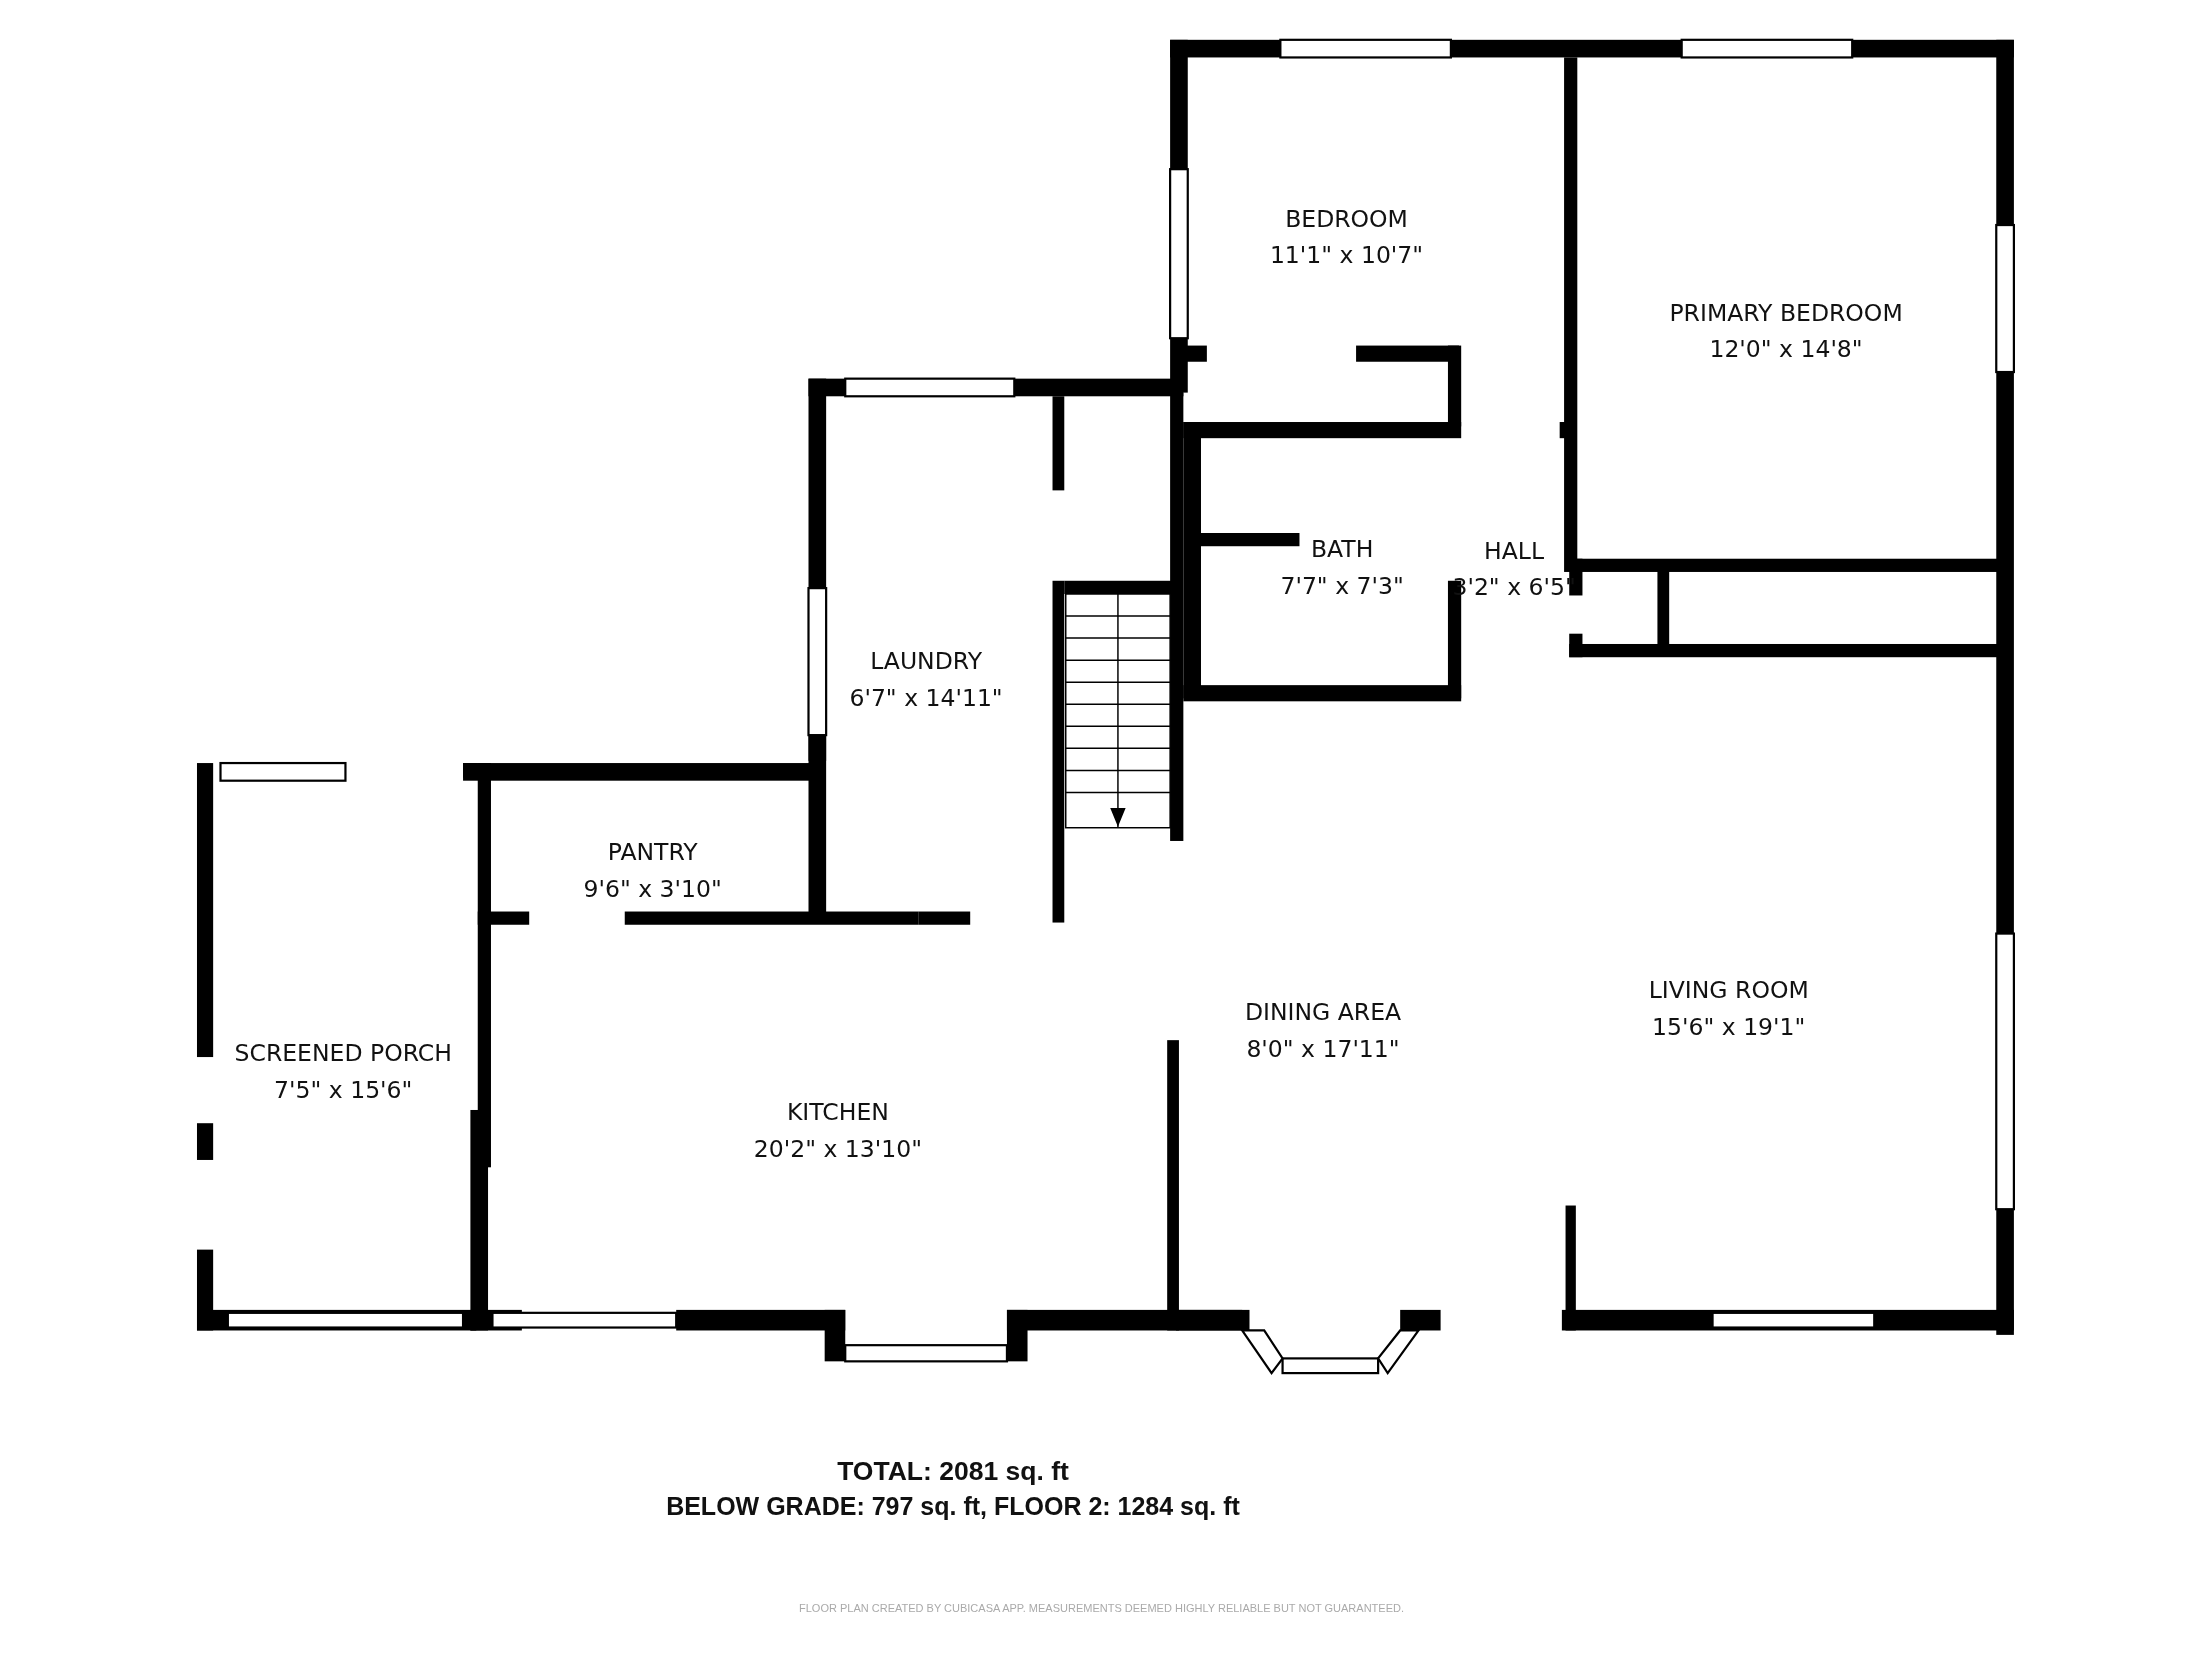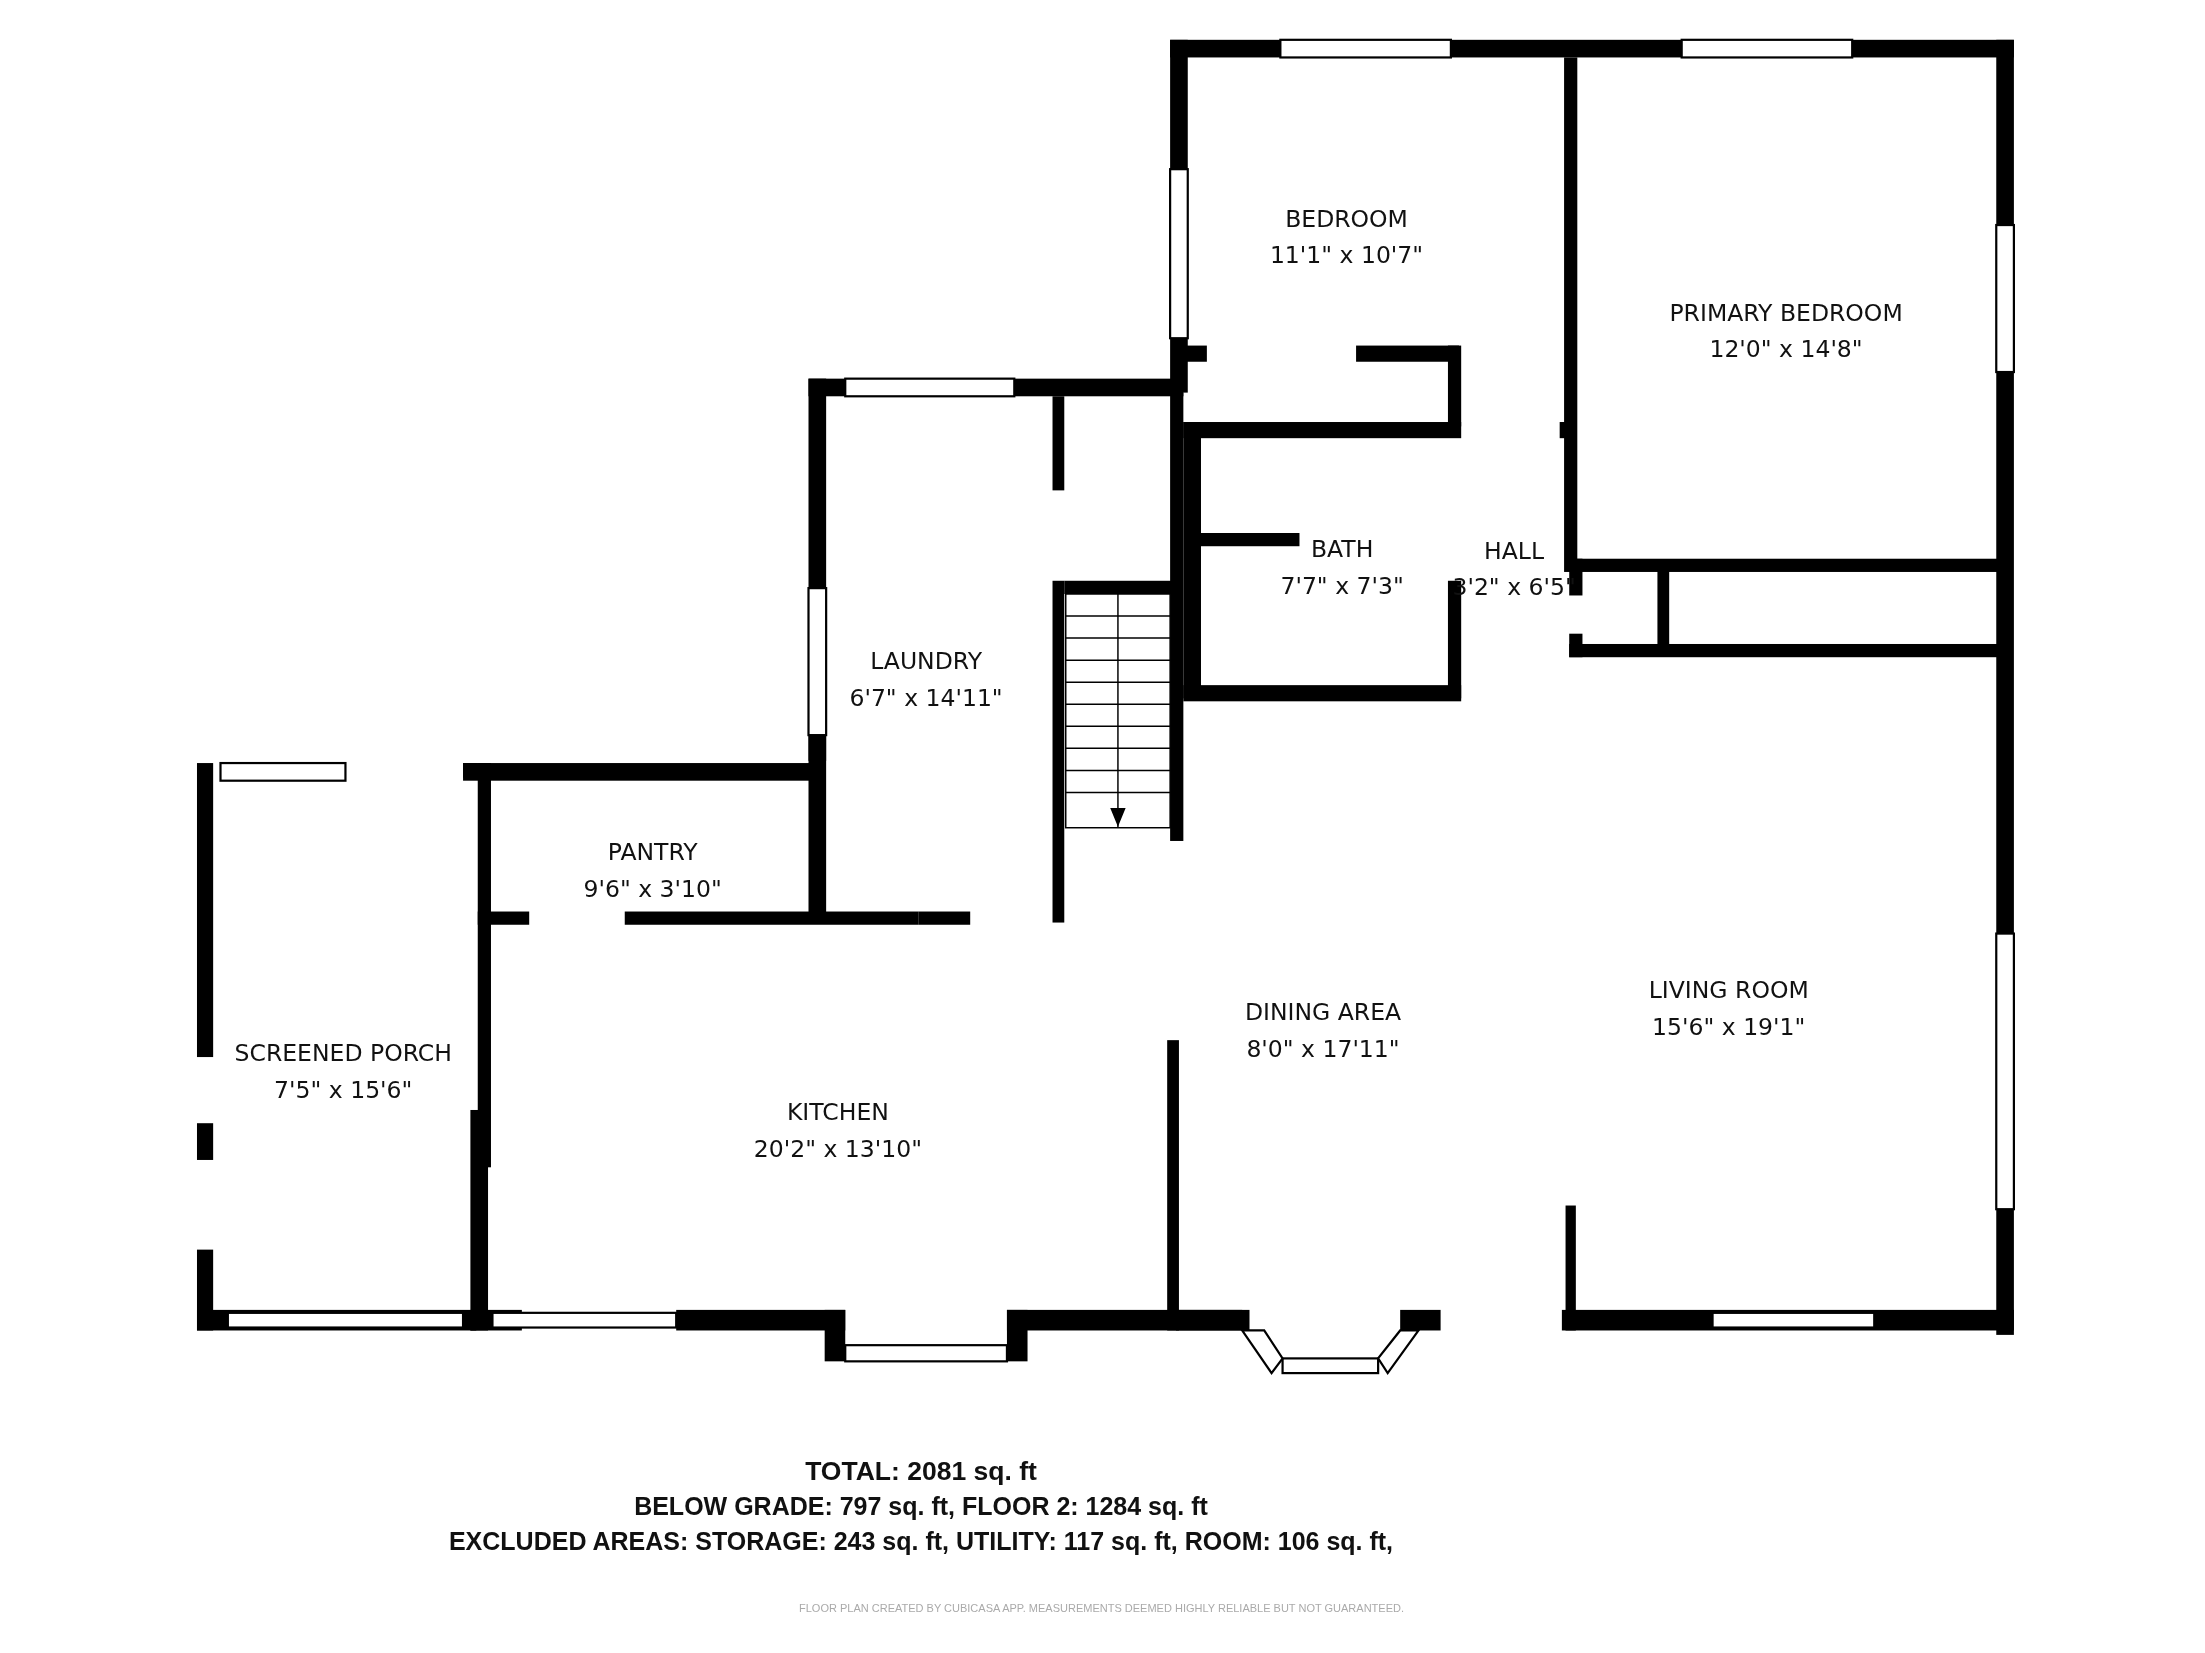--- a/index.html
+++ b/index.html
@@ -1,19 +1,19 @@
 <!DOCTYPE html>
 <html style="font-size:11.8px"><head>
 <meta charset="utf-8">
 <style>
   html, body { margin:0; padding:0; background:#ffffff; }
   body { width:2205px; height:1654px; position:relative; overflow:hidden; font-family:"DejaVu Sans Condensed","DejaVu Sans","Liberation Sans",sans-serif; }
   #plan { position:absolute; left:0; top:0; width:2205px; height:1654px; }
   .room-label { font-family:"DejaVu Sans","Liberation Sans",sans-serif; font-size:32px; fill:#111; text-anchor:middle; }
-  .summary { position:absolute; left:0; top:1454px; width:1842px; text-align:center; color:#111; font-family:"Liberation Sans","DejaVu Sans",sans-serif; }
+  .summary { position:absolute; left:0; top:1454px; width:1842px; text-align:center; color:#111; font-family:"Liberation Sans","DejaVu Sans",sans-serif;padding-left:32px; }
   .summary .total { font-weight:bold; font-size:26.5px; line-height:35px; }
   .summary .line { font-size:25px; line-height:35px;font-weight:bold; }
   .credit { position:absolute; left:0; top:1602px; width:2203px; text-align:center; color:#aaaaaa; font-size:11px; font-family:"Liberation Sans",sans-serif; }
 </style>
 </head>
 <body>
 
 <svg id="plan" viewBox="0 0 3000 2250" xmlns="http://www.w3.org/2000/svg">
   <g fill="#000">
 
@@ -132,16 +132,15 @@
     <text class="room-label" x="1800" y="1388">DINING AREA</text>
     <text class="room-label" x="1800" y="1438">8'0" x 17'11"</text>
     <text class="room-label" x="2352" y="1358">LIVING ROOM</text>
     <text class="room-label" x="2352" y="1408">15'6" x 19'1"</text>
   </g>
 </svg>
 
 <div class="summary">
   <div class="total">TOTAL: 2081 sq. ft</div>
   <div class="line">BELOW GRADE: 797 sq. ft, FLOOR 2: 1284 sq. ft</div>
-  <div class="line">EXCLUDED AREAS: STORAGE: 243 sq. ft, UTILITY: 117 sq. ft, ROOM: 106 sq. ft,</div>
 </div>
 <div class="credit">FLOOR PLAN CREATED BY CUBICASA APP. MEASUREMENTS DEEMED HIGHLY RELIABLE BUT NOT GUARANTEED.</div>
 
 
 </body></html>

